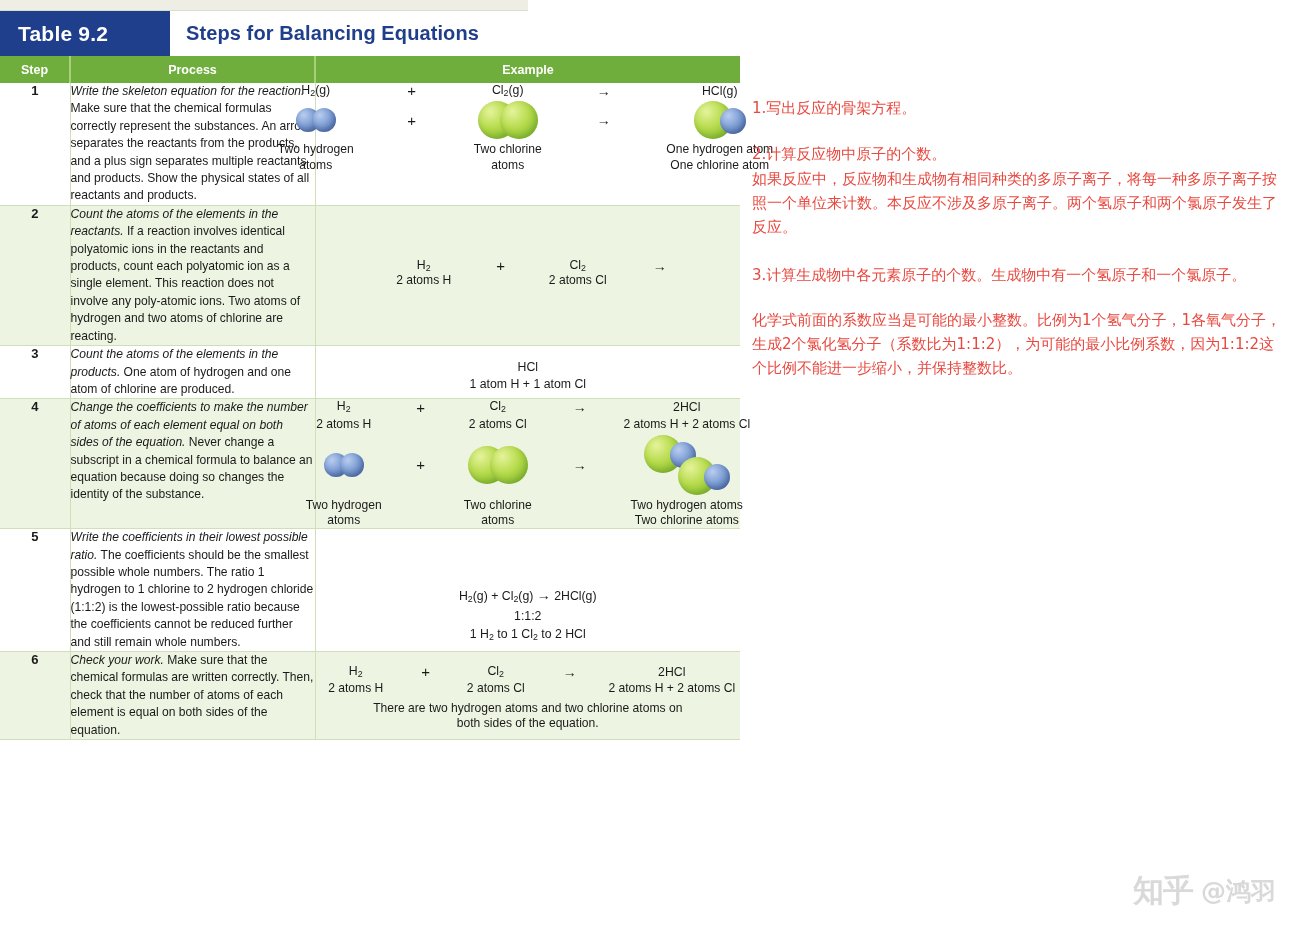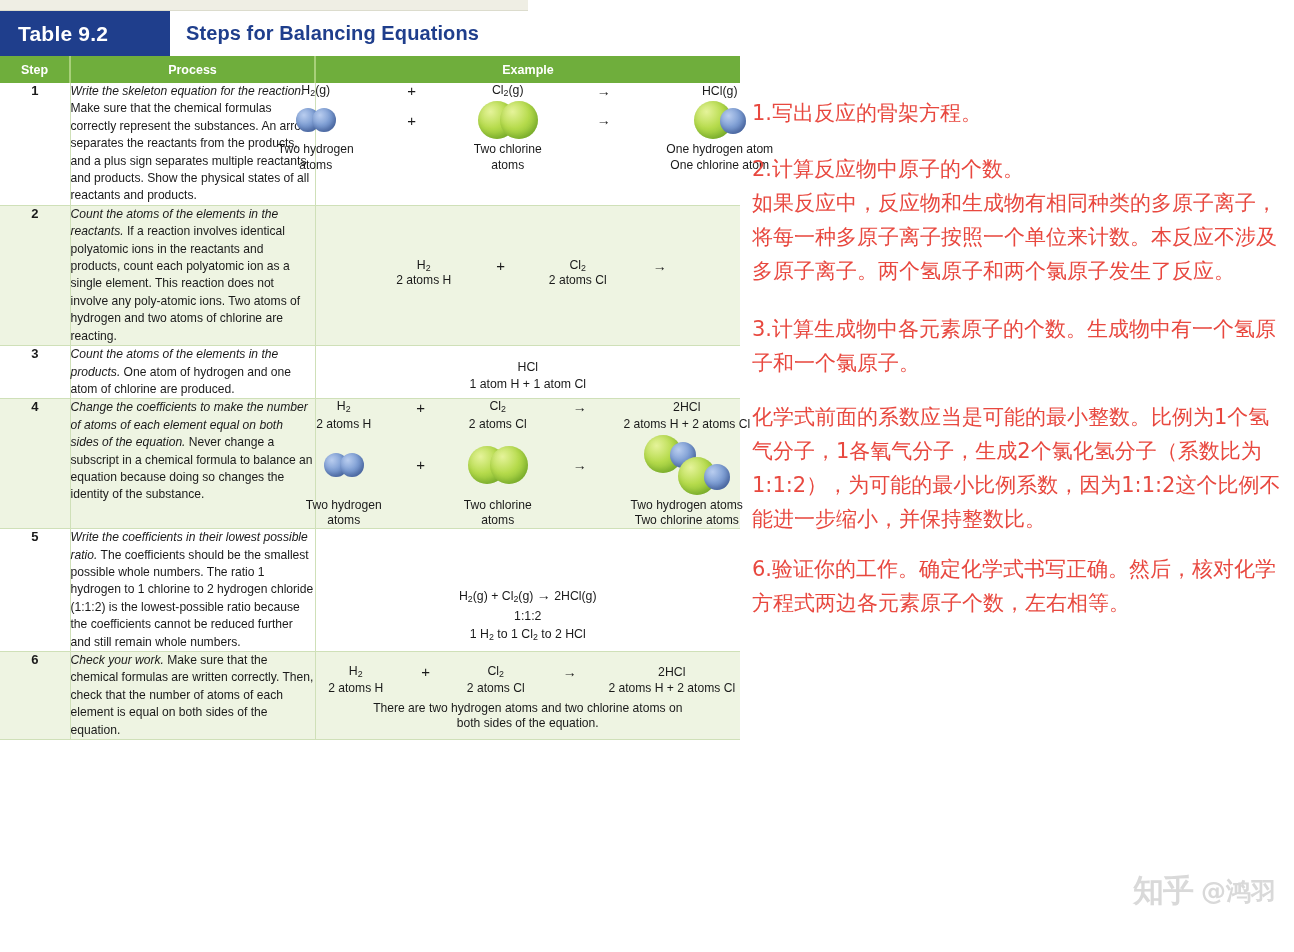--- a/index.html
+++ b/index.html
@@ -163,21 +163,21 @@
   .mol-2hcl .g2 { position: absolute; left: 34px; top: 22px; }
 
   
   .notes {
     position: absolute;
     left: 746px; top: 0;
     width: 548px; height: 676px;
     padding: 96px 6px 0 6px;
     color: #e8483f;
     font-family: "DejaVu Sans", sans-serif;
-    font-size: 21px;
+    font-size: 15px;
     line-height: 1.62;
   }
   .note { margin-bottom: 13px; }
   .note p { margin: 0; }
   .note.n3 { margin-bottom: 20px; }
   .note.n2 { margin-top: 22px; margin-bottom: 24px; }
   .note.n4 { margin-bottom: 10px; }
   .note.n5 { margin-bottom: 16px; }
   .note.n6 { margin-top: 12px; }
 
@@ -424,23 +424,20 @@
     <div class="note n2">
       <p>2.计算反应物中原子的个数。</p>
       <p>如果反应中，反应物和生成物有相同种类的多原子离子，将每一种多原子离子按照一个单位来计数。本反应不涉及多原子离子。两个氢原子和两个氯原子发生了反应。</p>
     </div>
     <div class="note n3">
       <p>3.计算生成物中各元素原子的个数。生成物中有一个氢原子和一个氯原子。</p>
     </div>
     <div class="note n5">
       <p>化学式前面的系数应当是可能的最小整数。比例为1个氢气分子，1各氧气分子，生成2个氯化氢分子（系数比为1:1:2），为可能的最小比例系数，因为1:1:2这个比例不能进一步缩小，并保持整数比。</p>
     </div>
-    <div class="note n6">
-      <p>6.验证你的工作。确定化学式书写正确。然后，核对化学方程式两边各元素原子个数，左右相等。</p>
-    </div>
   </div>
 
   <div class="watermark">
     <span class="zhi">知乎</span>
     <span>@鸿羽</span>
   </div>
 
 </div>
 
 </body></html>

